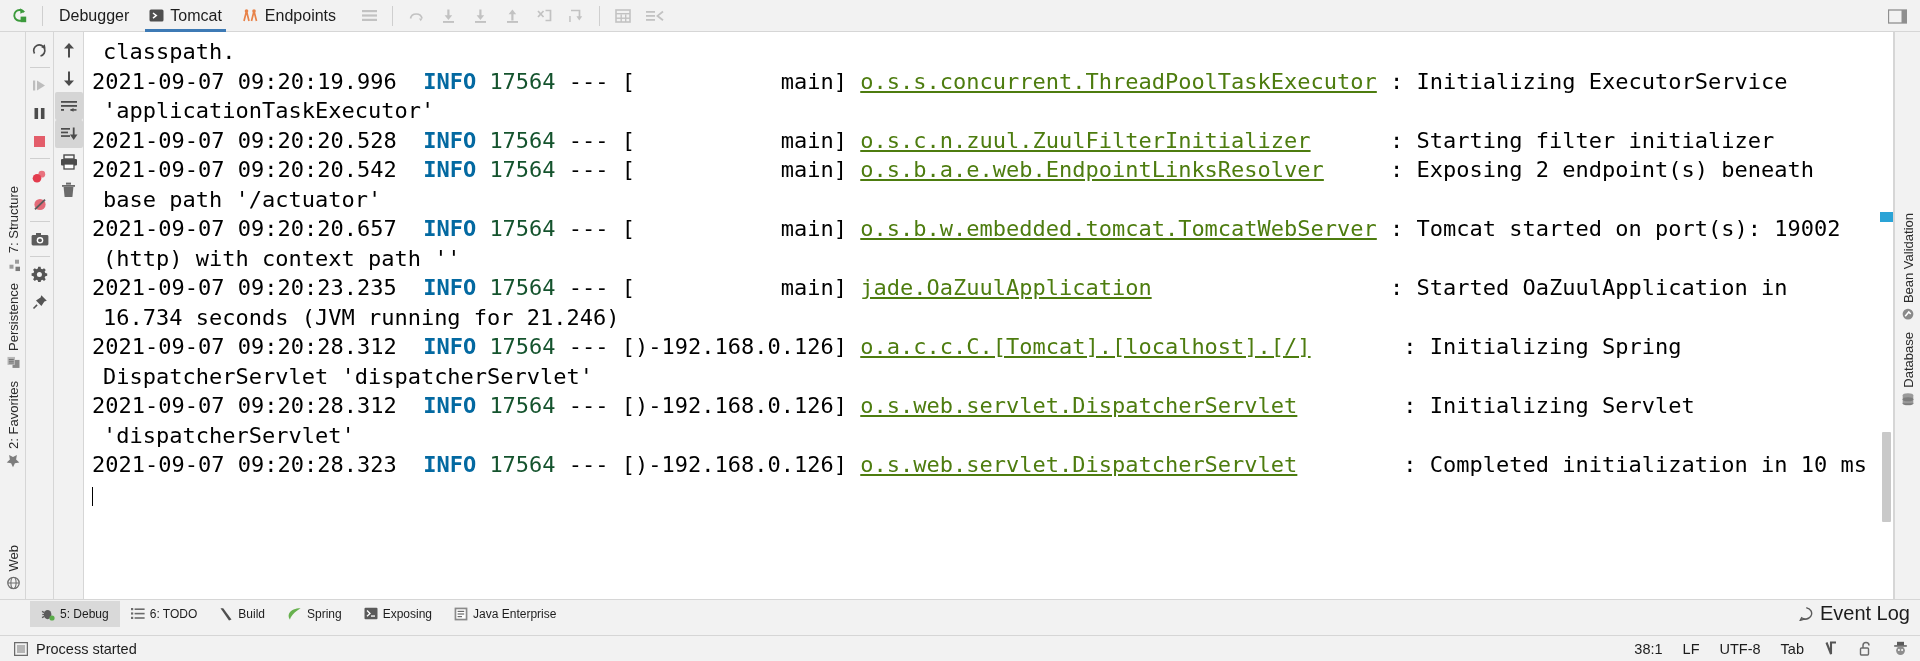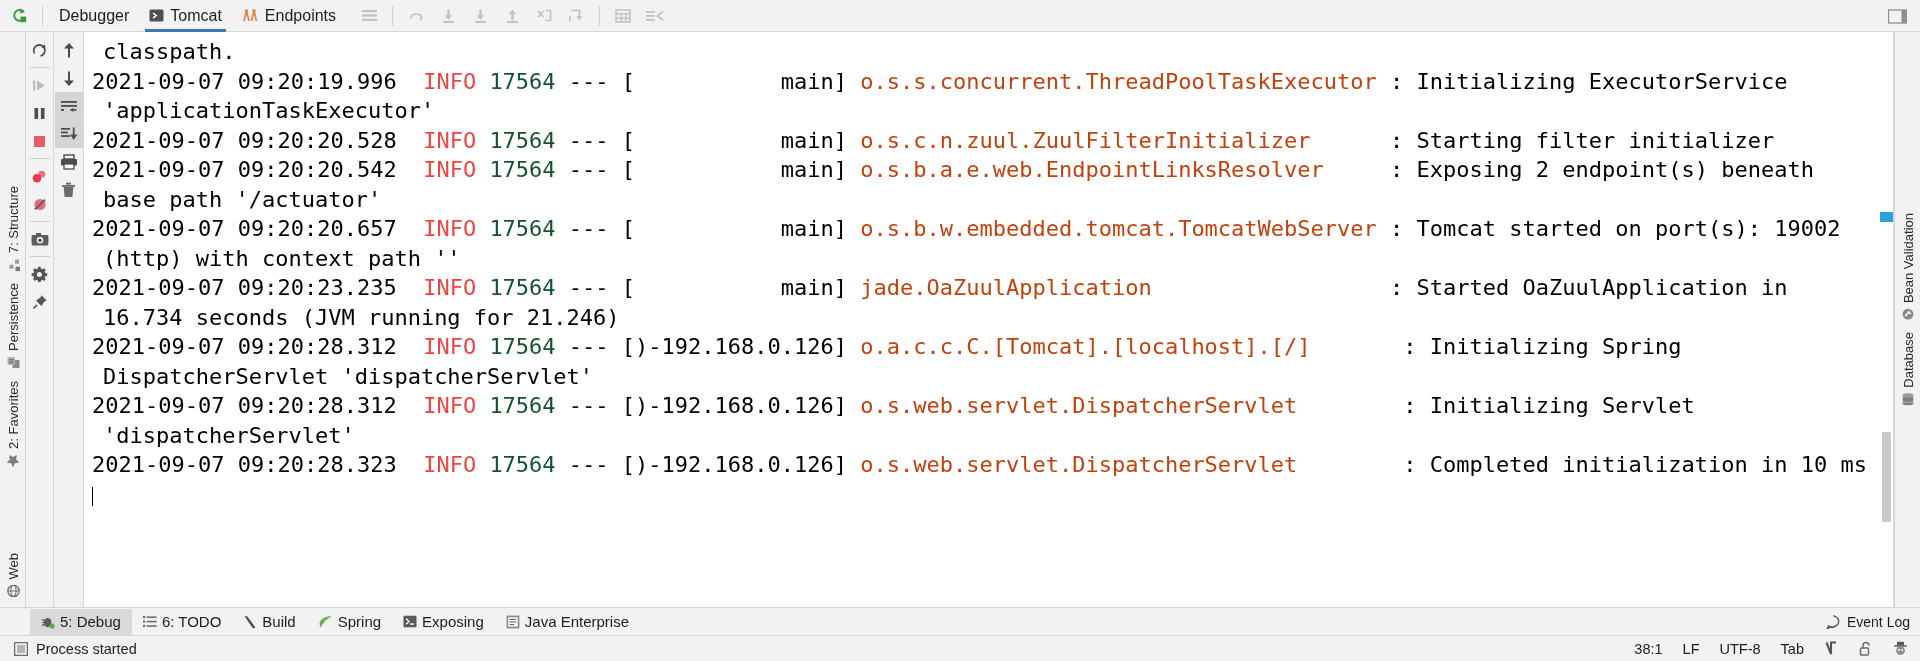--- a/index.html
+++ b/index.html
@@ -115,23 +115,23 @@
     position: absolute; inset: 0;
     padding: 5px 0 0 8px;
     font-family: "DejaVu Sans Mono", "Liberation Mono", monospace;
     font-size: 22px;
     line-height: 29.5px;
     color: #000000;
     white-space: pre;
     overflow: hidden;
   }
   .ln { white-space: pre; }
-  .c-info { color: #ef4444; }
+  .c-info { color: #0369a1; font-weight: bold; }
   .c-pid  { color: #14532d; }
-  .c-log  { color: #c2410c; }
+  .c-log  { color: #4d7c0f; text-decoration: underline; }
   .caret {
     display: inline-block; width: 1px; height: 19px;
     background: #000; vertical-align: -4px;
   }
 
   
   .c-scroll {
     position: absolute; right: 0; top: 0; width: 13px; height: 100%;
     background: #ffffff;
   }
@@ -158,36 +158,37 @@
     height: 28px; min-height: 28px;
     background: #f2f2f2;
     border-top: 1px solid #d6d6d6;
     display: flex; align-items: center;
     padding-left: 30px;
     position: relative;
   }
   .bb-item {
     display: flex; align-items: center; gap: 5px;
     height: 26px; padding: 0 11px;
-    font-size: 15px; color: #1d1d1d;
+    font-size: 12px; color: #1d1d1d;
     cursor: default;
   }
   .bb-item.sel { background: #d9d9d9; }
   .bb-right { position: absolute; right: 10px; display: flex; align-items: center; gap: 6px;
-              font-size: 14px; color: #1d1d1d; }
+              font-size: 20px; color: #1d1d1d; }
 
   
   .statusbar {
     height: 26px; min-height: 26px;
     background: #f2f2f2;
     border-top: 1px solid #d6d6d6;
     display: flex; align-items: center;
     padding: 0 10px 0 14px;
     font-size: 14.5px; color: #1d1d1d;
     position: relative;
+    margin-top: 8px;
   }
   .sb-left { display: flex; align-items: center; gap: 8px; }
   .sb-right { position: absolute; right: 12px; display: flex; align-items: center; gap: 20px; justify-content: flex-end; }
   .sb-right .sbi { display: flex; align-items: center; }
   svg { display: block; }
 </style>
 </head>
 <body>
 
 <div class="app">

